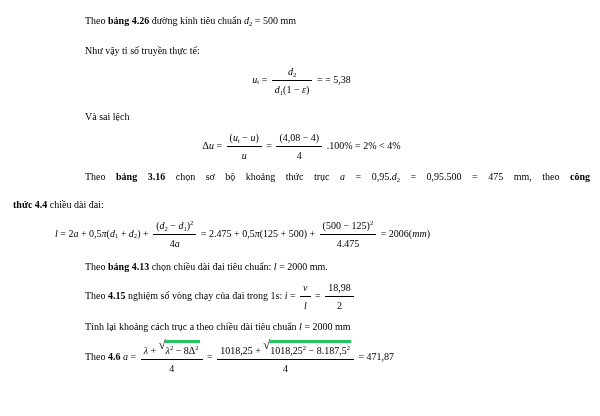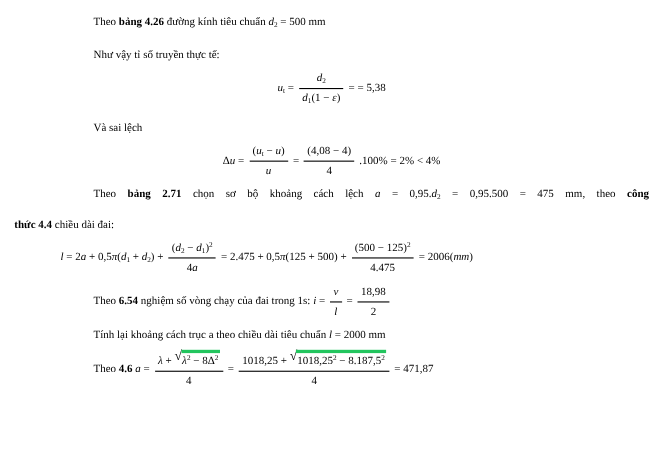--- a/index.html
+++ b/index.html
@@ -78,20 +78,21 @@
 </head>
 <body>
 
 <div class="page">
   <div id="doc">
       <div class="line para"><span>Theo </span><b>bảng 4.26</b><span> đường kính tiêu chuẩn  </span><i>d</i><sub>2</sub><span> = 500 mm</span></div>
       <div class="line para"><span>Như vậy tỉ số truyền thực tế:</span></div>
       <div class="line formula-center"><i>u</i><sub>t</sub><span> = </span><span class="frac"><span class="num"><i>d</i><sub>2</sub></span><span class="den"><i>d</i><sub>1</sub><span>(1 − </span><i>ε</i><span>)</span></span></span><span> = </span><span> = 5,38</span></div>
       <div class="line para"><span>Và sai lệch</span></div>
       <div class="line formula-center"><span>Δ</span><i>u</i><span> = </span><span class="frac"><span class="num"><span>(</span><i>u</i><sub>t</sub><span> − </span><i>u</i><span>)</span></span><span class="den"><i>u</i></span></span><span> = </span><span class="frac"><span class="num"><span>(4,08 − 4)</span></span><span class="den"><span>4</span></span></span><span> .100% = 2% &lt; 4%</span></div>
-      <div class="line para-justify"><span>Theo </span><b>bảng 2.71</b><span> chọn sơ bộ khoảng cách lệch </span><i>a</i><span> = 0,95.</span><i>d</i><sub>2</sub><span> = 0,95.500 = 475 mm, theo </span><b>công</b></div>
+      <div class="line para-justify"><span>Theo </span><b>bảng 3.16</b><span> chọn sơ bộ khoảng thức trục </span><i>a</i><span> = 0,95.</span><i>d</i><sub>2</sub><span> = 0,95.500 = 475 mm, theo </span><b>công</b></div>
       <div class="line para-cont"><b>thức 4.4</b><span> chiều dài đai:</span></div>
       <div class="line formula-left"><i>l</i><span> = 2</span><i>a</i><span> + 0,5</span><i>π</i><span>(</span><i>d</i><sub>1</sub><span> + </span><i>d</i><sub>2</sub><span>) + </span><span class="frac"><span class="num"><span>(</span><i>d</i><sub>2</sub><span> − </span><i>d</i><sub>1</sub><span>)</span><sup>2</sup></span><span class="den"><span>4</span><i>a</i></span></span><span> = 2.475 + 0,5</span><i>π</i><span>(125 + 500) + </span><span class="frac"><span class="num"><span>(500 − 125)</span><sup>2</sup></span><span class="den"><span>4.475</span></span></span><span> = 2006(</span><i>mm</i><span>)</span></div>
-      <div class="line para"><span>Theo </span><b>6.54</b><span> nghiệm số vòng chạy của đai trong 1s: </span><i>i</i><span> = </span><span class="frac"><span class="num"><i>v</i></span><span class="den"><i>l</i></span></span><span> = </span><span class="frac"><span class="num"><span>18,98</span></span><span class="den"><span>2</span></span></span></div>
+      <div class="line para"><span>Theo </span><b>bảng 4.13</b><span> chọn chiều dài đai tiêu chuẩn: </span><i>l</i><span> = 2000 mm.</span></div>
+      <div class="line para"><span>Theo </span><b>4.15</b><span> nghiệm số vòng chạy của đai trong 1s: </span><i>i</i><span> = </span><span class="frac"><span class="num"><i>v</i></span><span class="den"><i>l</i></span></span><span> = </span><span class="frac"><span class="num"><span>18,98</span></span><span class="den"><span>2</span></span></span></div>
       <div class="line para"><span>Tính lại khoảng cách trục a theo chiều dài tiêu chuẩn </span><i>l</i><span> = 2000 mm</span></div>
       <div class="line para"><span>Theo </span><b>4.6</b><span>  </span><i>a</i><span> = </span><span class="frac"><span class="num"><i>λ</i><span> + </span><span class="sqrt"><span class="rad">√</span><span class="radicand"><i>λ</i><sup>2</sup><span> − 8Δ</span><sup>2</sup></span></span></span><span class="den"><span>4</span></span></span><span> = </span><span class="frac"><span class="num"><span>1018,25 + </span><span class="sqrt"><span class="rad">√</span><span class="radicand"><span>1018,25</span><sup>2</sup><span> − 8.187,5</span><sup>2</sup></span></span></span><span class="den"><span>4</span></span></span><span> = 471,87</span></div>
     </div>
 </div>
 
 </body></html>

